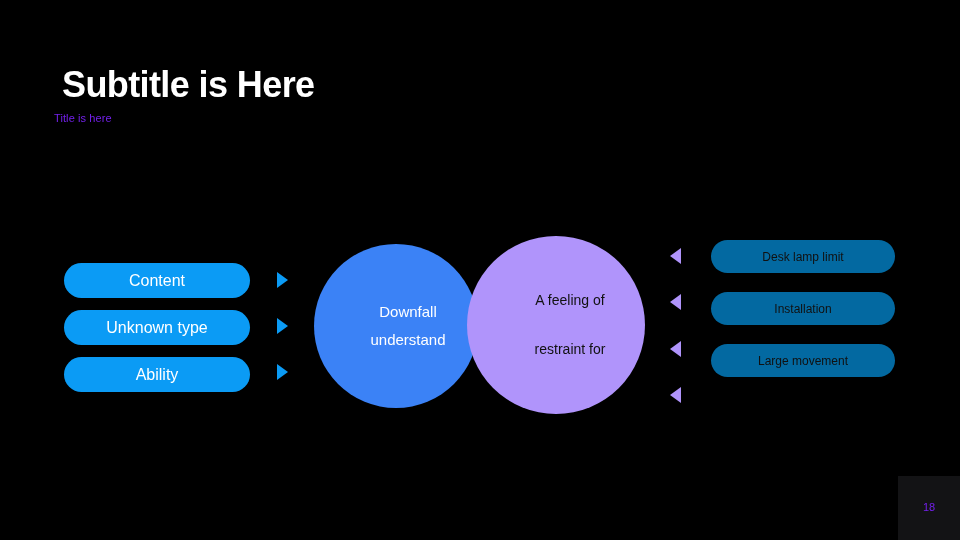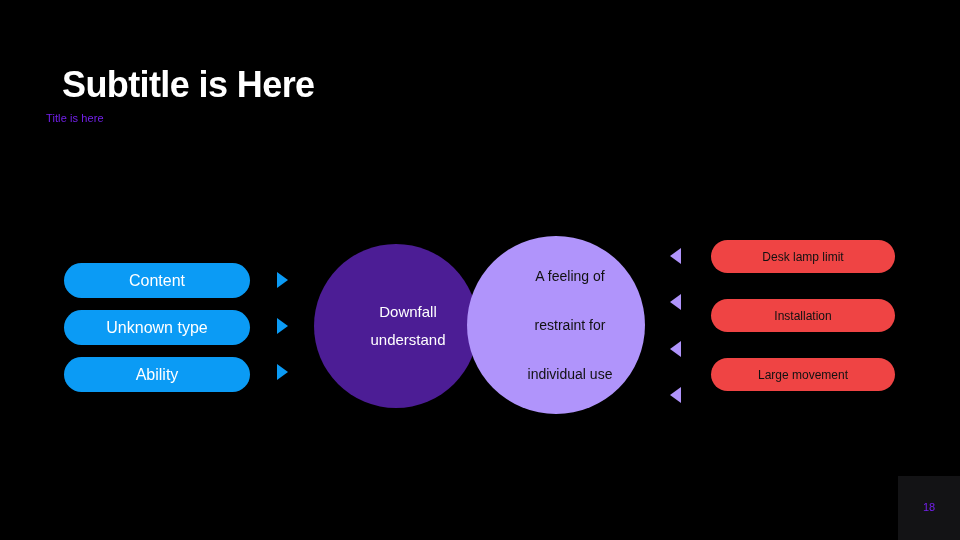--- a/index.html
+++ b/index.html
@@ -26,21 +26,21 @@
     top: 62px;
     font-size: 36px;
     font-weight: bold;
     color: #ffffff;
     letter-spacing: -0.6px;
     line-height: 46px;
     white-space: nowrap;
   }
   .slide-kicker {
     position: absolute;
-    left: 46px;
+    left: 54px;
     top: 112px;
     font-size: 11px;
     font-weight: normal;
     color: #7320ea;
     letter-spacing: 0.1px;
     white-space: nowrap;
   }
 
   
   .left-col {
@@ -79,21 +79,21 @@
   }
 
   
   .circle-blue {
     position: absolute;
     left: 314px;
     top: 244px;
     width: 164px;
     height: 164px;
     border-radius: 50%;
-    background: #4c1d95;
+    background: #3b82f6;
     display: flex;
     flex-direction: column;
     align-items: center;
     justify-content: center;
     z-index: 1;
   }
   .circle-blue-label {
     font-size: 15px;
     color: #ffffff;
     text-align: center;
@@ -132,22 +132,22 @@
     position: absolute;
     left: 711px;
     top: 240px;
     width: 184px;
   }
   .right-pill {
     position: relative;
     width: 184px;
     height: 33px;
     border-radius: 17px;
-    background: #ef4444;
-    margin-bottom: 26px;
+    background: #0369a1;
+    margin-bottom: 19px;
     display: flex;
     align-items: center;
     justify-content: center;
   }
   .right-pill-label {
     font-size: 12px;
     color: #111111;
     line-height: 1;
     white-space: nowrap;
   }
@@ -208,21 +208,20 @@
   <div class="arrow-right" style="top:364px;"></div>
 
   <div class="circle-blue">
     <div class="circle-blue-label">Downfall</div>
     <div class="circle-blue-label">understand</div>
   </div>
 
   <div class="circle-purple">
     <div class="circle-purple-label">A feeling of</div>
     <div class="circle-purple-label">restraint for</div>
-    <div class="circle-purple-label">individual use</div>
   </div>
 
   <div class="arrow-left" style="top:248px;"></div>
   <div class="arrow-left" style="top:294px;"></div>
   <div class="arrow-left" style="top:341px;"></div>
   <div class="arrow-left" style="top:387px;"></div>
 
   <div class="right-col">
     <div class="right-pill">
       <span class="right-pill-label">Desk lamp limit</span>

